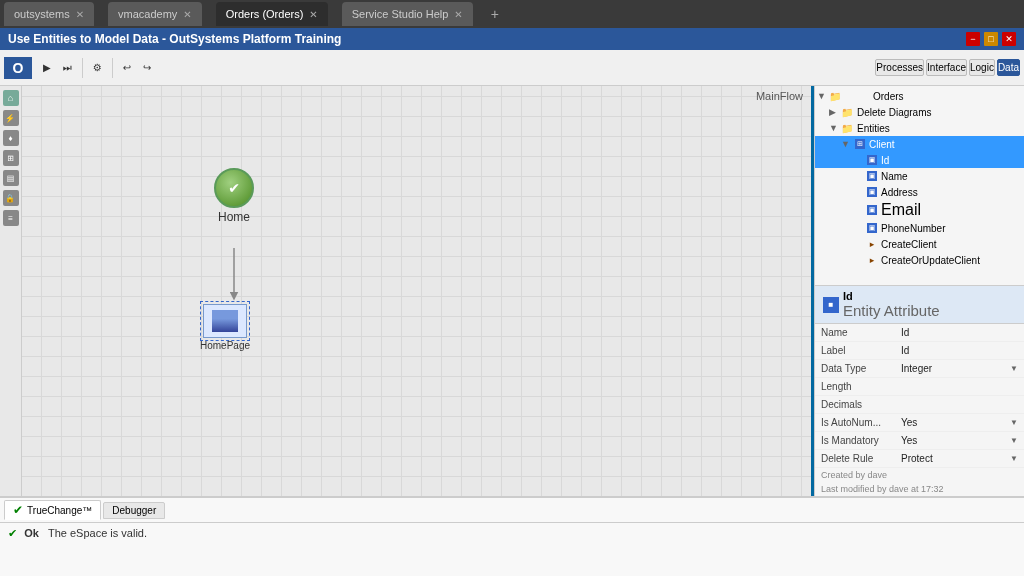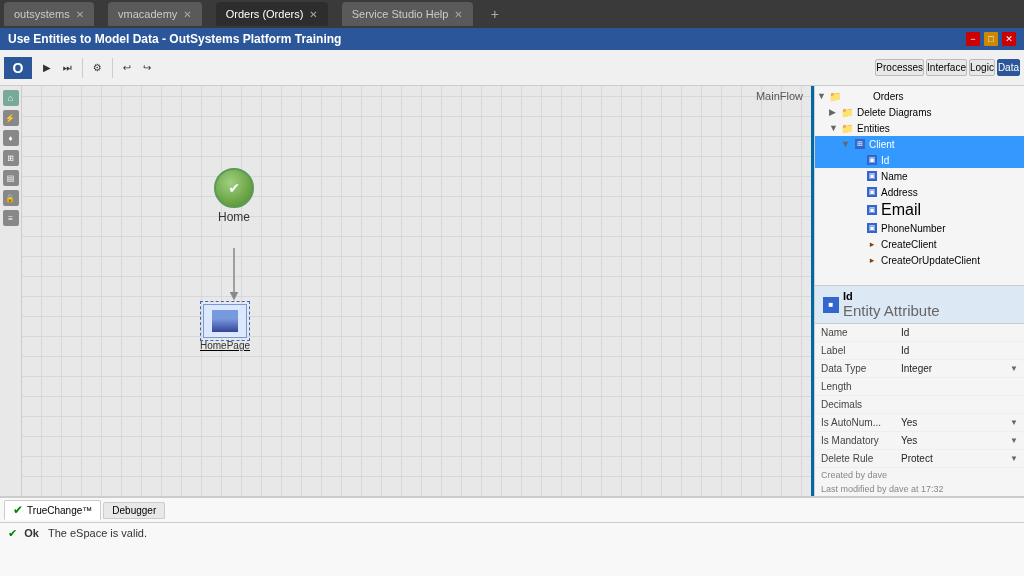--- a/index.html
+++ b/index.html
@@ -166,21 +166,21 @@
         <line x1="212" y1="162" x2="212" y2="210" stroke="#888" stroke-width="1.5" marker-end="url(#arrowhead)"></line>
       </svg>
 
       <div class="flow-node" style="left: 192px; top: 82px;">
         <div class="flow-node-circle">
           <span style="color:white;font-size:14px;">✔</span>
         </div>
         <span class="flow-node-label">Home</span>
       </div>
 
-      <div style="position:absolute; left:178px; top:218px; display:flex;flex-direction:column;align-items:center;text-decoration:underline;">
+      <div style="position:absolute; left:178px; top:218px; display:flex;flex-direction:column;align-items:center;">
         <div style="position:relative;">
           <div style="width:44px;height:34px;background:#dce8ff;border:1px solid #7799cc;display:flex;align-items:center;justify-content:center;">
             <div style="width:26px;height:22px;background:linear-gradient(180deg,#7799dd 40%,#334499 100%);"></div>
           </div>
           <div style="position:absolute;border:1px dashed #3366cc;top:-3px;left:-3px;width:50px;height:40px;"></div>
         </div>
         <span style="font-size:10px;color:#333;margin-top:2px;">HomePage</span>
       </div>
 
     </div>

